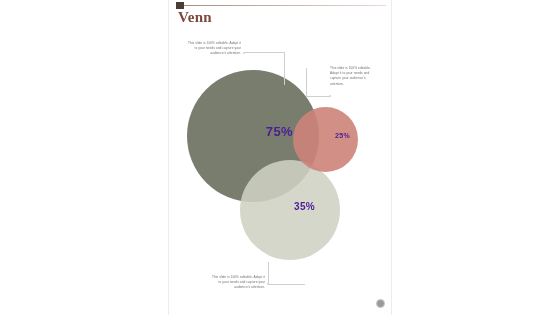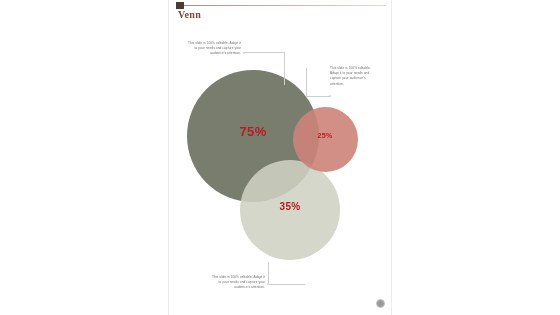--- a/index.html
+++ b/index.html
@@ -54,21 +54,21 @@
     top: 0px;
     width: 8px;
     height: 7px;
     background: #4a3b33;
   }
   #title {
     position: absolute;
     left: 2px;
     top: 7px;
     font-family: "Liberation Serif", serif;
-    font-size: 10px;
+    font-size: 15px;
     font-weight: 700;
     letter-spacing: .3px;
     color: #7b4a3c;
     white-space: nowrap;
   }
 
   
   #venn {
     position: absolute;
     left: 168px;
@@ -100,24 +100,24 @@
   #circle-c {
     left: 72px;
     top: 136px;
     width: 100px;
     height: 100px;
     background: rgba(206,210,193,0.88);
   }
 
   .pct {
     position: absolute;
-    color: #b91c1c;
+    color: #4c1d95;
     font-family: "Liberation Sans", sans-serif;
     font-weight: 700;
-    text-align: center;
+    text-align: right;
     white-space: nowrap;
     pointer-events: none;
   }
   #pct-a { left: 45px;  top: 100px; width: 80px; font-size: 13px; letter-spacing: .4px; }
   #pct-b { left: 132px; top: 108px; width: 50px; font-size: 7px;  letter-spacing: .3px; }
   #pct-c { left: 97px;  top: 177px; width: 50px; font-size: 10px;  letter-spacing: .3px; }
 
   
   .callout {
     position: absolute;

